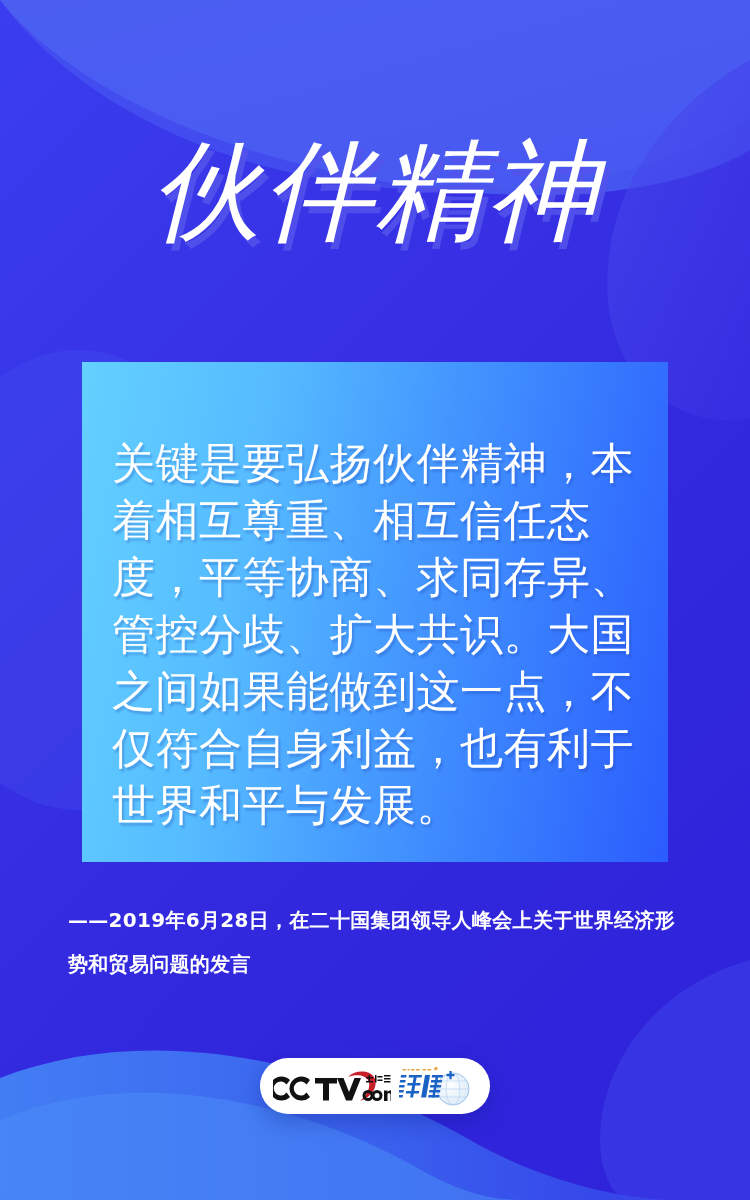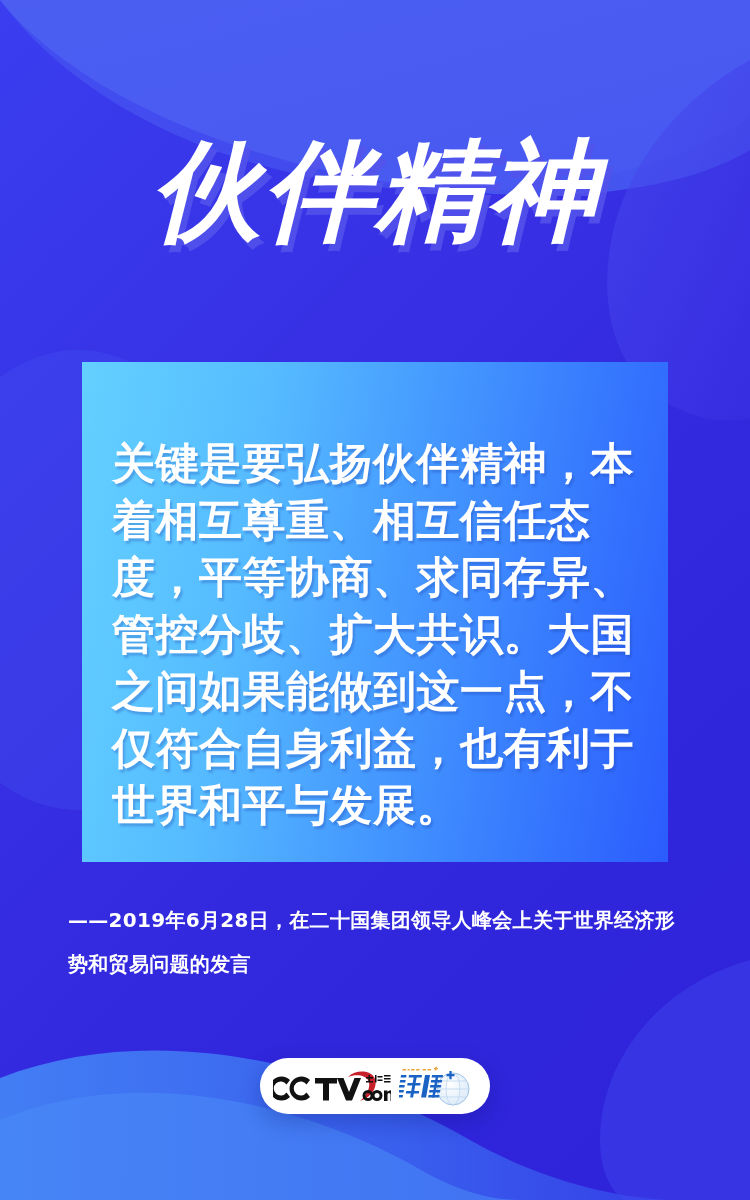--- a/index.html
+++ b/index.html
@@ -23,21 +23,21 @@
   .title-wrap{
     position:absolute;
     left:0; right:0; top:128px;
     text-align:center;
     z-index:5;
   }
   .title{
     display:inline-block;
     font-family:"DejaVu Sans","Liberation Sans",sans-serif;
     font-size:110px;
-    font-weight:bold;
+    font-weight:normal;
     font-style:italic;
     letter-spacing:2px;
     color:#ffffff;
     line-height:1.15;
     text-shadow:5px 7px 0 rgba(83,83,235,0.85);
     white-space:nowrap;
   }
 
   
   .quote-panel{
@@ -46,21 +46,21 @@
     width:586px; height:500px;
     background:linear-gradient(100deg,#63d0ff 0%,#56bcff 28%,#3c86fe 68%,#2b5cfd 100%);
     z-index:4;
   }
   .quote-text{
     position:absolute;
     left:112px; top:435px;
     width:560px;
     font-family:"DejaVu Sans","Liberation Sans",sans-serif;
     font-size:43px;
-    font-weight:bold;
+    font-weight:normal;
     line-height:57px;
     color:#ffffff;
     letter-spacing:0.5px;
     text-shadow:2px 3px 2px rgba(30,60,170,0.28);
     z-index:6;
     white-space:pre-wrap;
   }
 
   
   .attribution{

